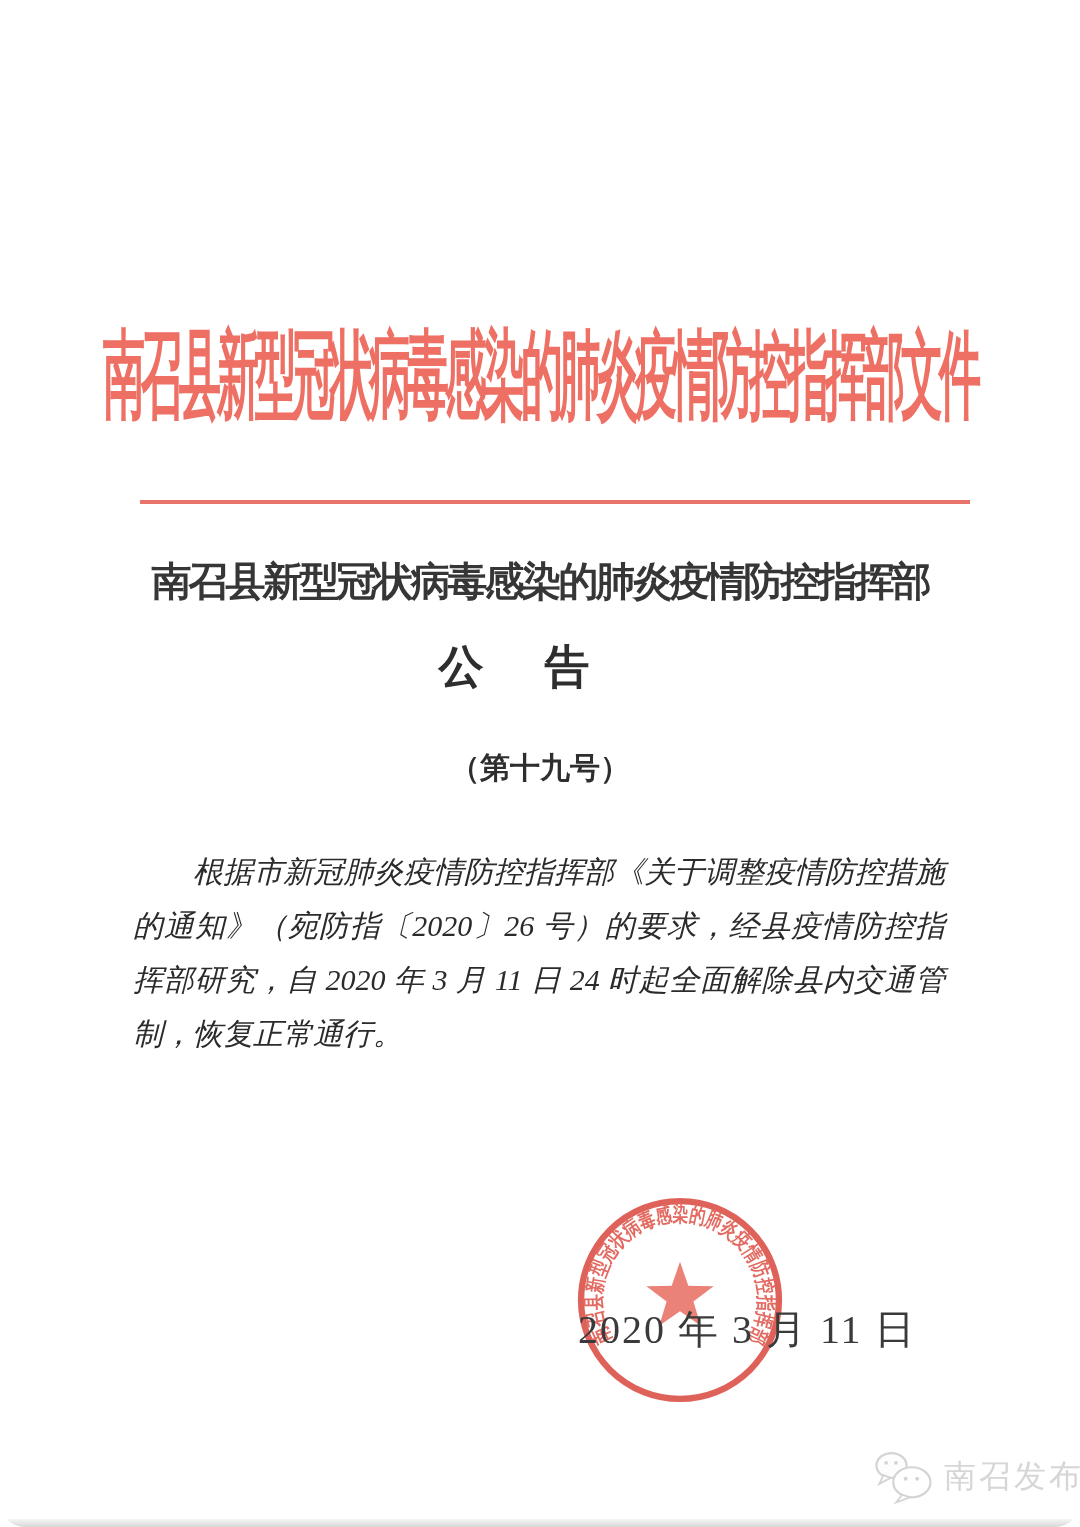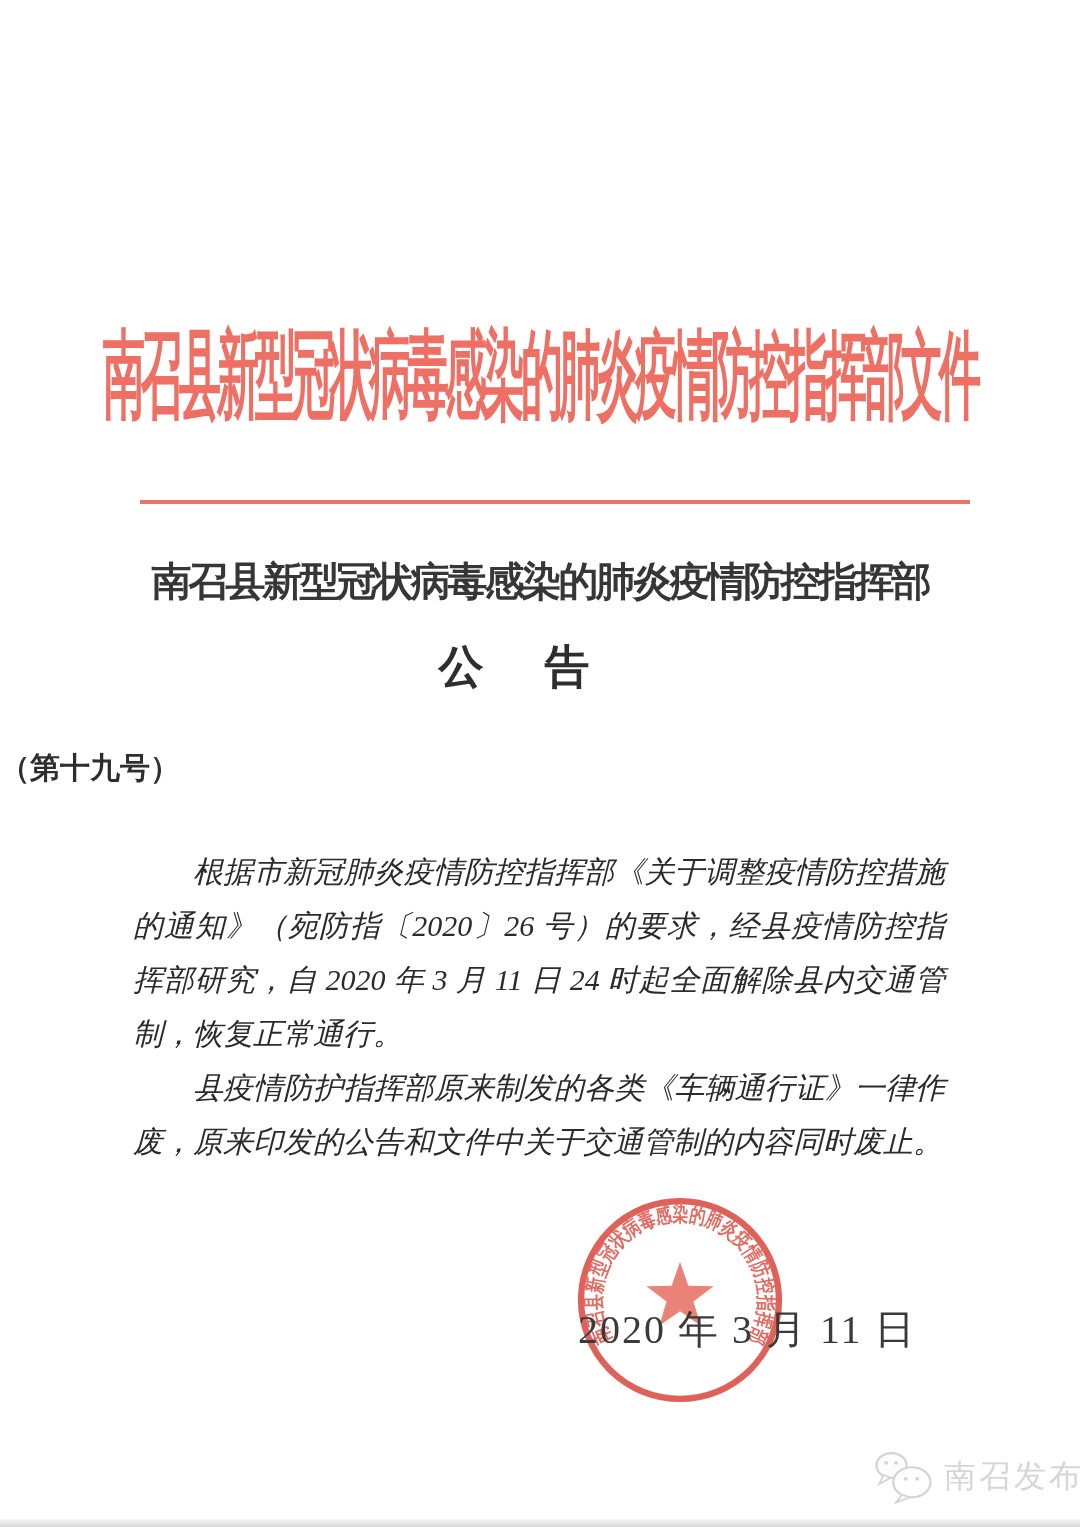--- a/index.html
+++ b/index.html
@@ -3,20 +3,21 @@
 <meta charset="utf-8">
 <style>
   html, body { margin: 0; padding: 0; background: #ffffff; }
   .page {
     position: relative;
     width: 1080px;
     height: 1527px;
     background: #ffffff;
     overflow: hidden;
     font-family: "Liberation Serif", serif;
+    border-radius: 25px;
   }
 
   
   .letterhead {
     position: absolute;
     top: 318px; left: 0;
     width: 1080px; height: 116px;
     display: flex; align-items: center; justify-content: center;
   }
   .letterhead-text {
@@ -58,21 +59,21 @@
     font-size: 45px;
     font-weight: bold;
     letter-spacing: 8px;
     color: #2e2e2e;
   }
 
   .doc-number {
     position: absolute;
     top: 748px; left: 0;
     width: 1080px;
-    text-align: left;
+    text-align: center;
     font-size: 30px;
     font-weight: bold;
     color: #2e2e2e;
   }
 
   .body-text {
     position: absolute;
     top: 845px; left: 133px;
     width: 812px;
     font-size: 30px;
@@ -136,21 +137,20 @@
   <div class="red-rule"></div>
 
   <h1 class="org-title">南召县新型冠状病毒感染的肺炎疫情防控指挥部</h1>
 
   <h2 class="doc-type">公　告</h2>
 
   <div class="doc-number">（第十九号）</div>
 
   <div class="body-text">
     <p>根据市新冠肺炎疫情防控指挥部《关于调整疫情防控措施的通知》（宛防指〔2020〕26 号）的要求，经县疫情防控指挥部研究，自 2020 年 3 月 11 日 24 时起全面解除县内交通管制，恢复正常通行。</p>
-    <p>县疫情防护指挥部原来制发的各类《车辆通行证》一律作废，原来印发的公告和文件中关于交通管制的内容同时废止。</p>
   </div>
 
   <div class="issue-date">2020 年 3 月 11 日</div>
 
   <svg class="seal" viewBox="0 0 300 300">
     <circle cx="150" cy="150" r="140" fill="none" stroke="#dc5249" stroke-width="9"></circle>
     <path id="sealArc" d="M 53 206 A 112 112 0 1 1 241.7 214.2" fill="none"></path>
     <text font-size="30" font-weight="bold" fill="#e05a50" font-family="Liberation Serif, serif">
       <textPath href="#sealArc" startOffset="0" textLength="470" lengthAdjust="spacingAndGlyphs">南召县新型冠状病毒感染的肺炎疫情防控指挥部</textPath>
     </text>

